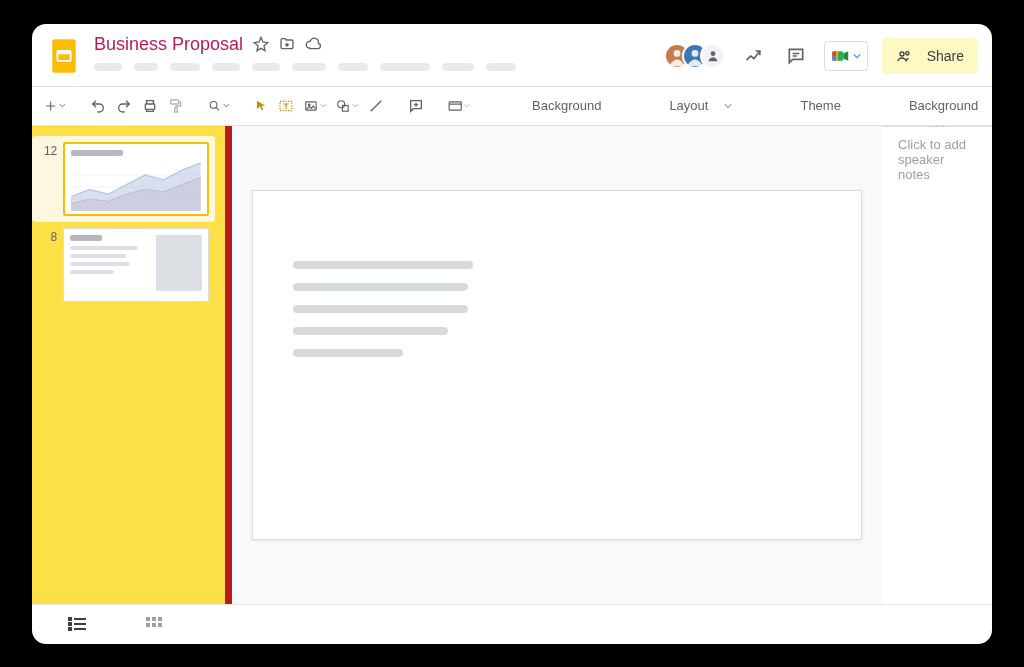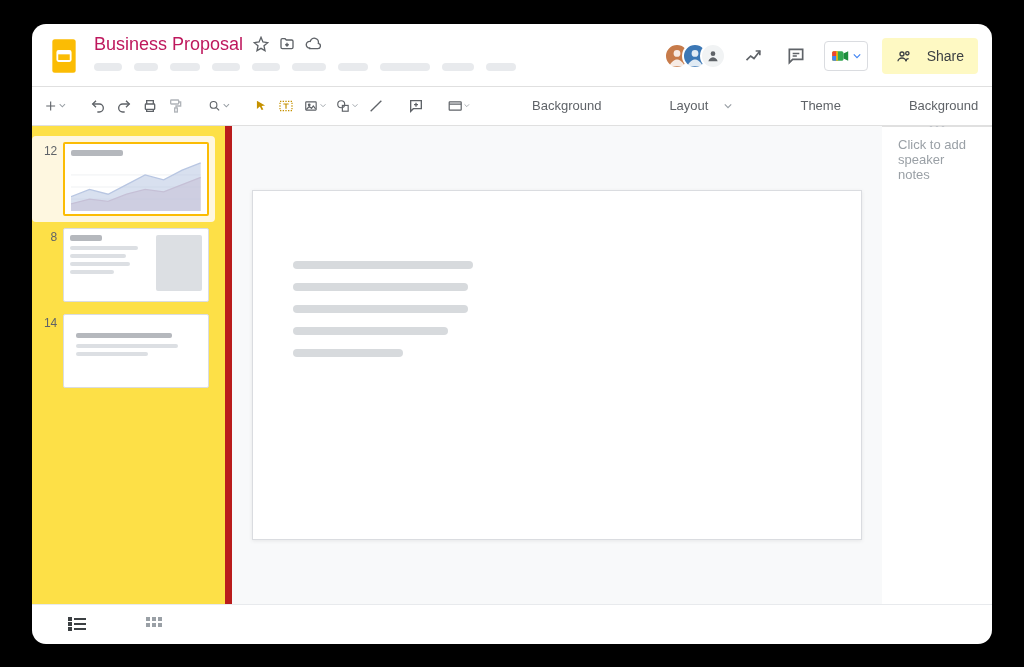--- a/index.html
+++ b/index.html
@@ -464,30 +464,20 @@
                 <div class="ph ph-title"></div>
                 <div class="ph ph-line" style="width:85%"></div>
                 <div class="ph ph-line" style="width:70%"></div>
                 <div class="ph ph-line" style="width:75%"></div>
                 <div class="ph ph-line" style="width:55%"></div>
               </div>
               <div class="ph" style="width:46px;height:56px"></div>
             </div>
           </div>
         </div>
-        <div class="thumb-row">
-          <div class="thumb-num">14</div>
-          <div class="thumb">
-            <div style="padding:12px 6px 0 6px">
-              <div class="ph ph-line" style="width:80%;height:5px;background:#b5b8bd;margin-bottom:6px"></div>
-              <div class="ph ph-line" style="width:85%"></div>
-              <div class="ph ph-line" style="width:60%"></div>
-            </div>
-          </div>
-        </div>
       </div>
 
     <div class="stage-wrap">
       <div class="stage">
         <div class="slide">
           <div class="ph-line sl1"></div>
           <div class="ph-line sl2"></div>
           <div class="ph-line sl3"></div>
           <div class="ph-line sl4"></div>
           <div class="ph-line sl5"></div>

